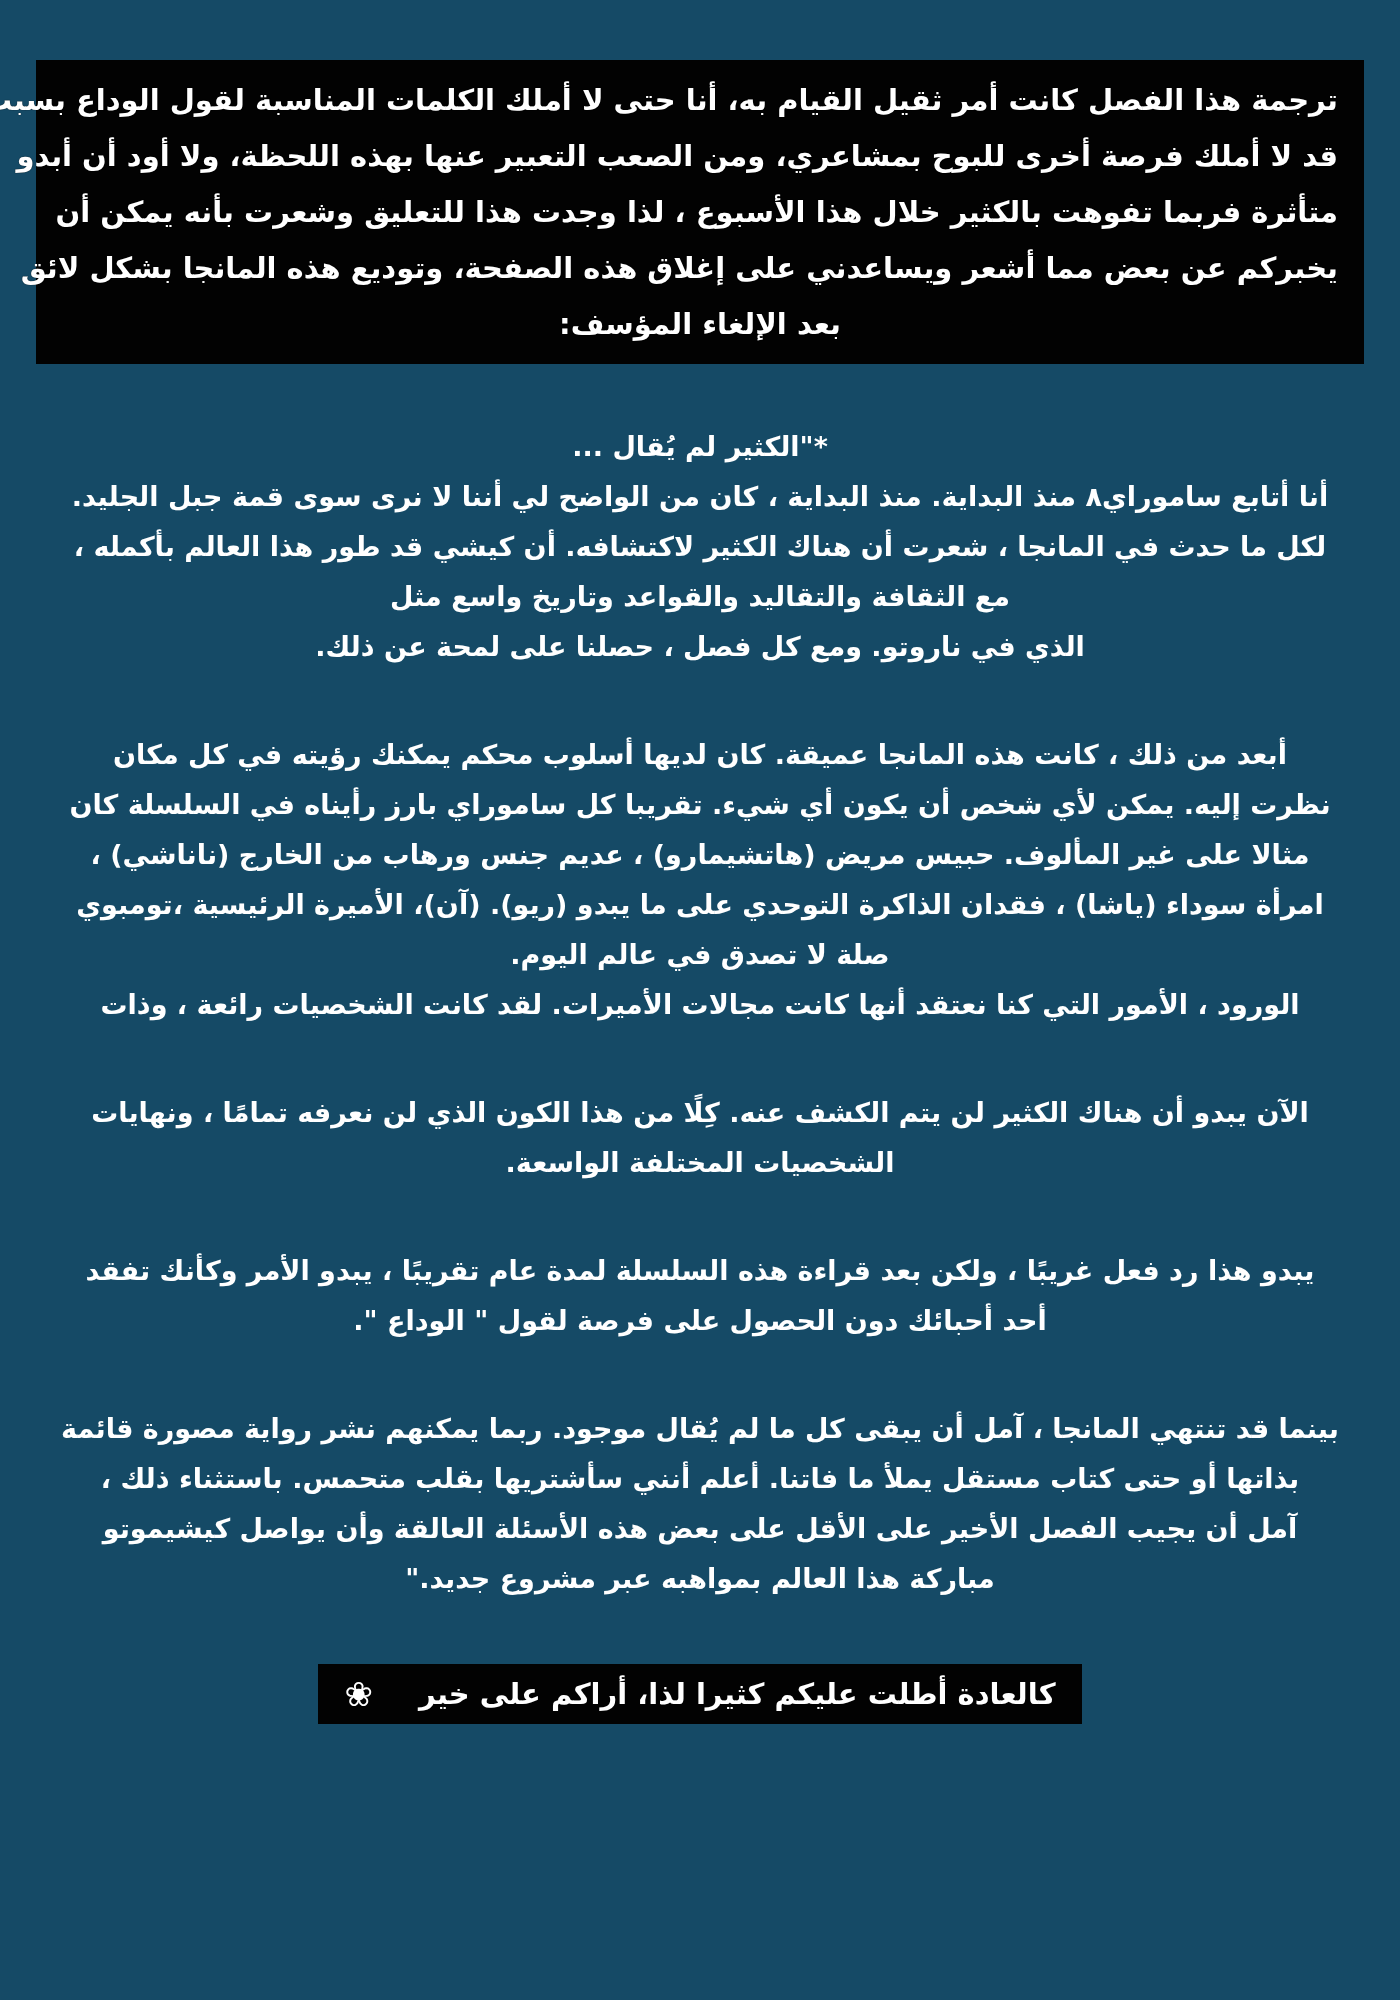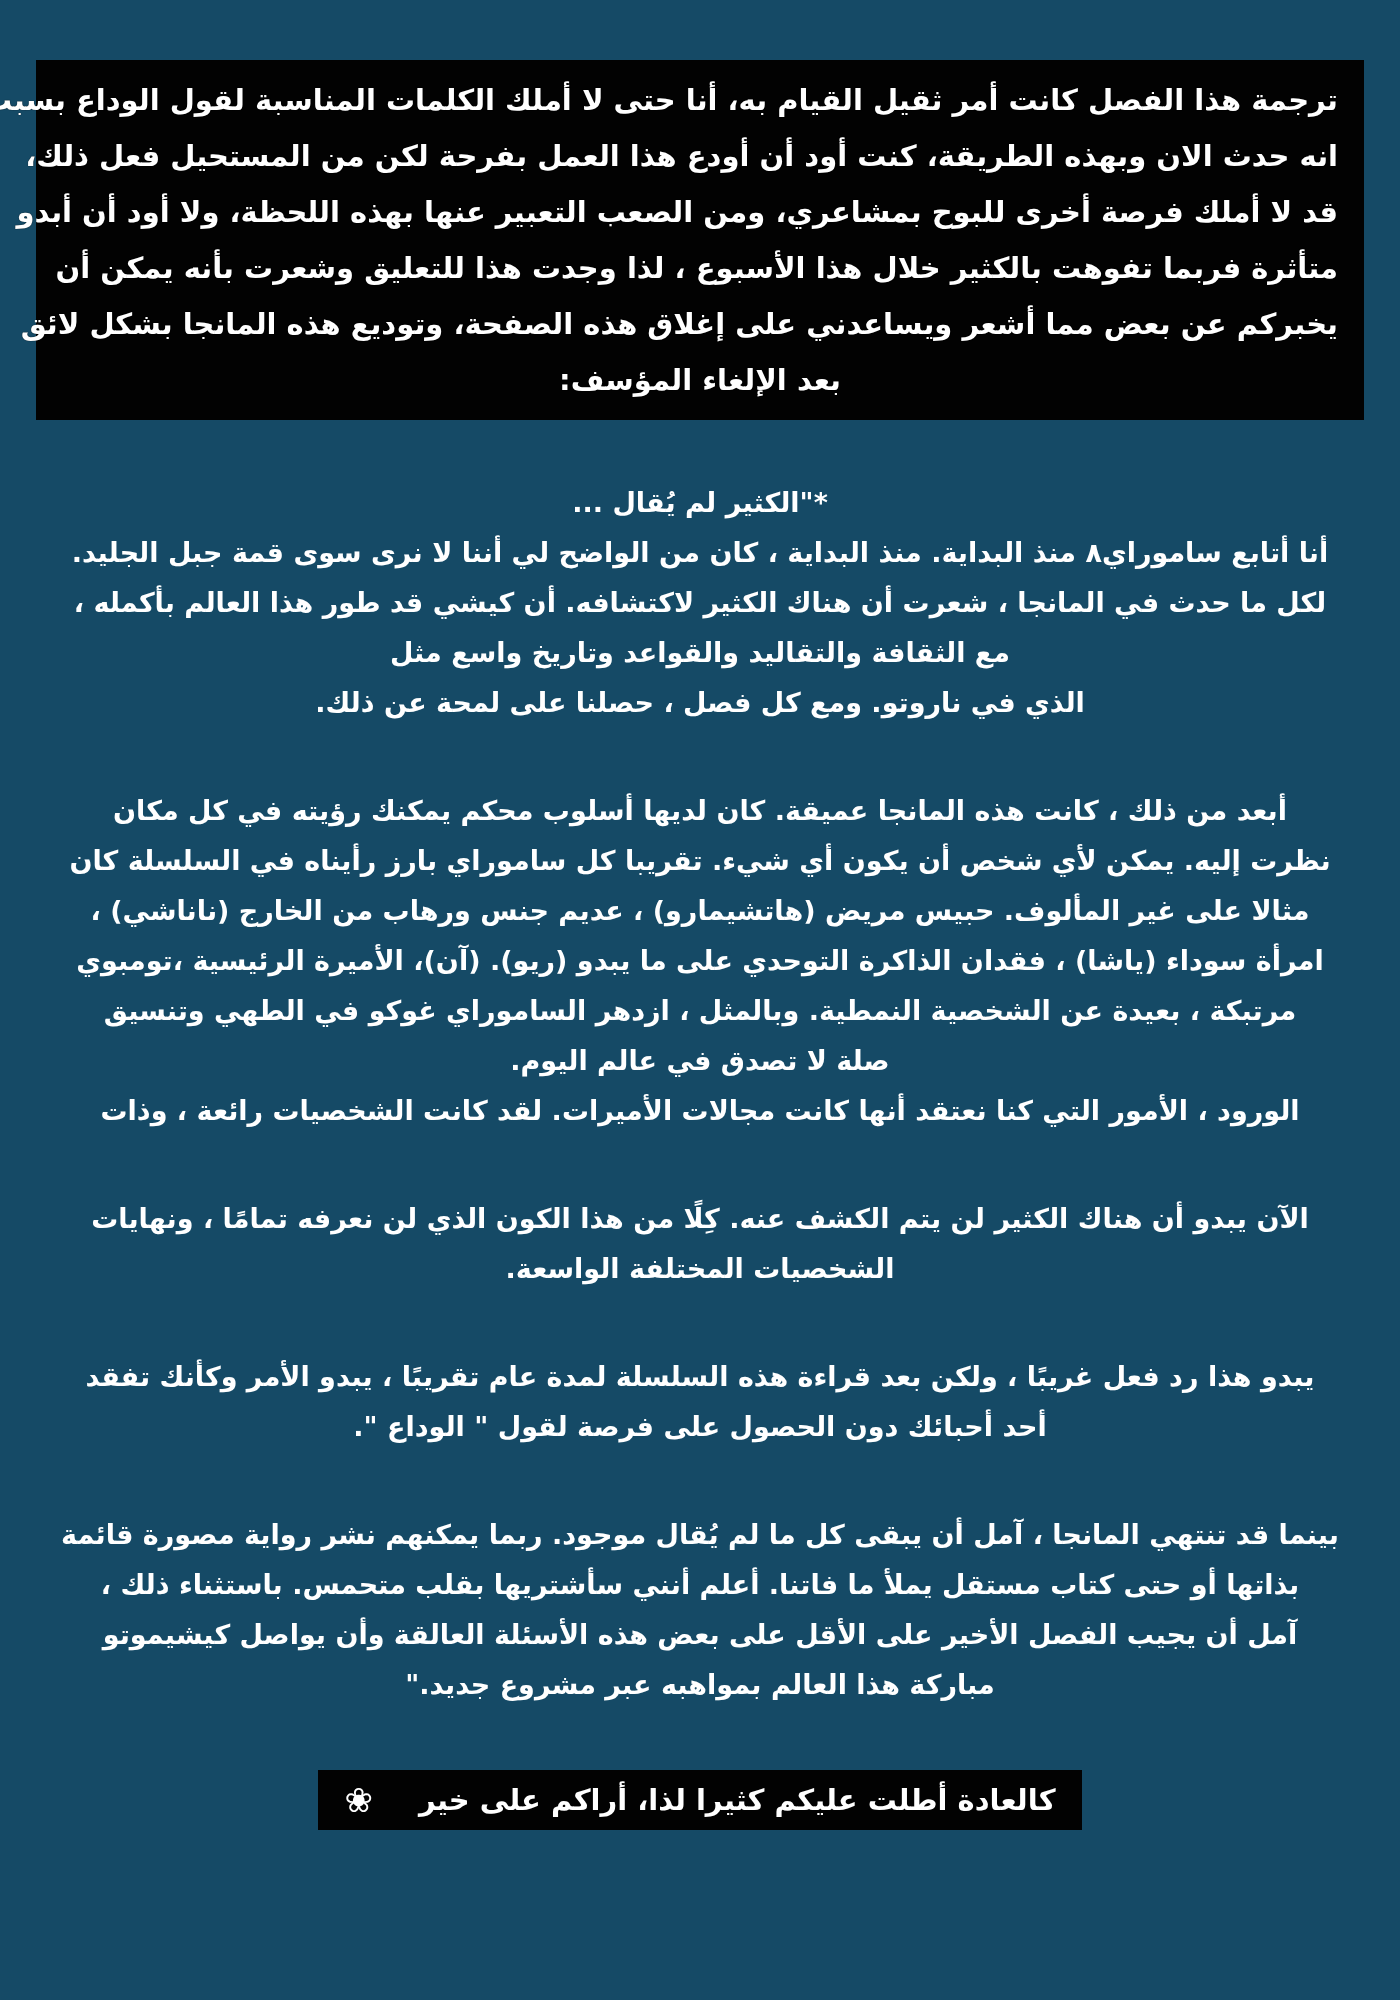--- a/index.html
+++ b/index.html
@@ -64,21 +64,20 @@
     line-height: 44px;
   }
 </style>
 </head>
 <body>
 
 <div class="page">
 
   <div class="intro-box">
     <div class="intro-line">ترجمة هذا الفصل كانت أمر ثقيل القيام به، أنا حتى لا أملك الكلمات المناسبة لقول الوداع بسبب</div>
-    <div class="intro-line">انه حدث الان وبهذه الطريقة، كنت أود أن أودع هذا العمل بفرحة لكن من المستحيل فعل ذلك،</div>
     <div class="intro-line">قد لا أملك فرصة أخرى للبوح بمشاعري، ومن الصعب التعبير عنها بهذه اللحظة، ولا أود أن أبدو</div>
     <div class="intro-line">متأثرة فربما تفوهت بالكثير خلال هذا الأسبوع ، لذا وجدت هذا للتعليق وشعرت بأنه يمكن أن</div>
     <div class="intro-line">يخبركم عن بعض مما أشعر ويساعدني على إغلاق هذه الصفحة، وتوديع هذه المانجا بشكل لائق</div>
     <div class="intro-line">بعد الإلغاء المؤسف:</div>
   </div>
 
   <div class="body-text">
 
     <div class="paragraph">
       <div class="body-line">*"الكثير لم يُقال ...</div>
@@ -86,21 +85,20 @@
       <div class="body-line">لكل ما حدث في المانجا ، شعرت أن هناك الكثير لاكتشافه.  أن كيشي قد طور هذا العالم بأكمله ،</div>
       <div class="body-line">مع الثقافة والتقاليد والقواعد وتاريخ واسع مثل</div>
       <div class="body-line">الذي في ناروتو.  ومع كل فصل ، حصلنا على لمحة عن ذلك.</div>
     </div>
 
     <div class="paragraph">
       <div class="body-line">أبعد من ذلك ، كانت هذه المانجا عميقة.  كان لديها أسلوب محكم يمكنك رؤيته في كل مكان</div>
       <div class="body-line">نظرت إليه. يمكن لأي شخص أن يكون أي شيء.  تقريبا كل ساموراي بارز رأيناه في السلسلة كان</div>
       <div class="body-line">مثالا على غير المألوف. حبيس مريض (هاتشيمارو) ، عديم جنس ورهاب من الخارج (ناناشي) ،</div>
       <div class="body-line">امرأة سوداء (ياشا) ، فقدان الذاكرة التوحدي على ما يبدو (ريو). (آن)، الأميرة الرئيسية ،تومبوي</div>
-      <div class="body-line">مرتبكة ، بعيدة عن الشخصية النمطية.  وبالمثل ، ازدهر الساموراي غوكو في الطهي وتنسيق</div>
       <div class="body-line">صلة لا تصدق في عالم اليوم.</div>
       <div class="body-line">الورود ، الأمور التي كنا نعتقد أنها كانت مجالات الأميرات.  لقد كانت الشخصيات رائعة ، وذات</div>
     </div>
 
     <div class="paragraph">
       <div class="body-line">الآن يبدو أن هناك الكثير لن يتم الكشف عنه.  كِلًا من هذا الكون الذي لن نعرفه تمامًا ، ونهايات</div>
       <div class="body-line">الشخصيات المختلفة الواسعة.</div>
     </div>
 
 

